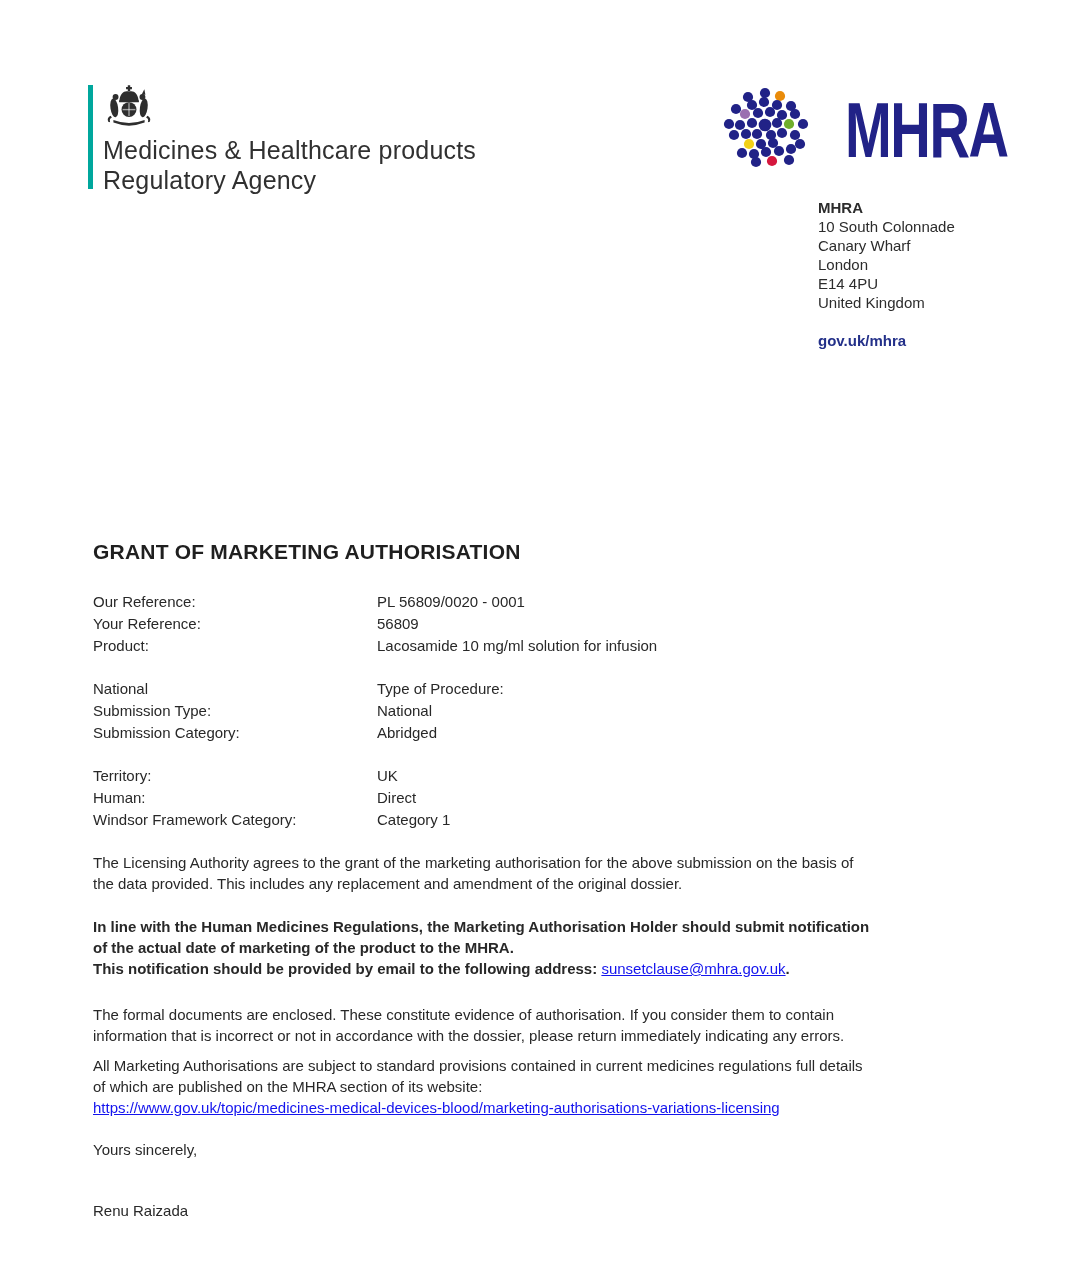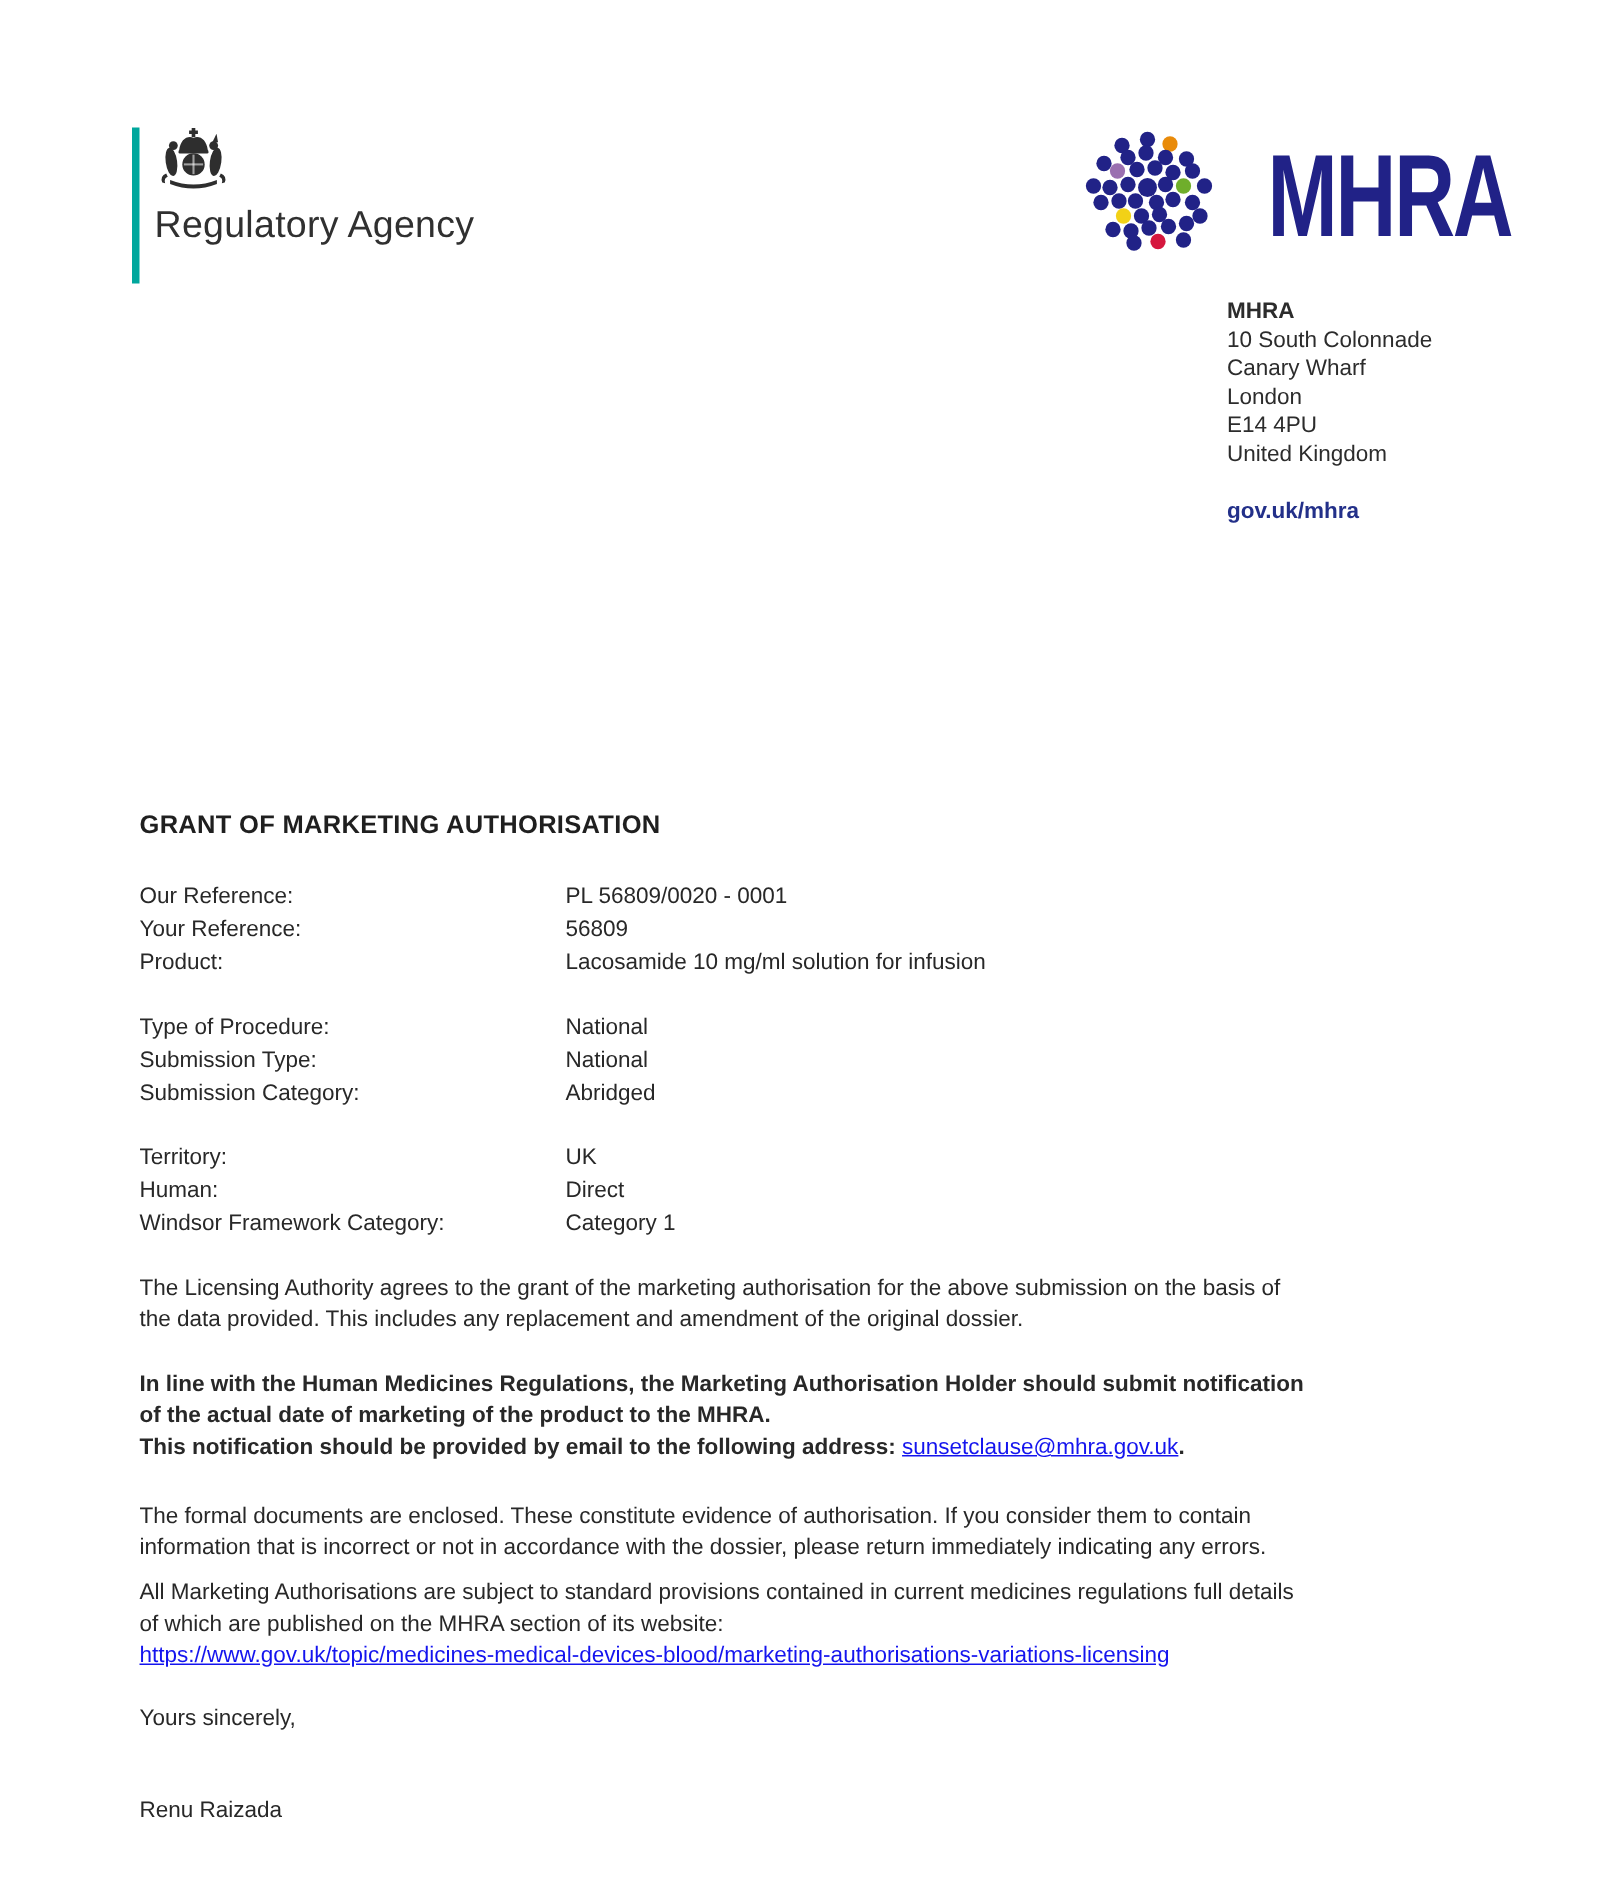--- a/index.html
+++ b/index.html
@@ -29,21 +29,21 @@
   .mhra-wordmark { font-size:78px; font-weight:700; line-height:1; color:var(--navy);
                    letter-spacing:-2px; transform:scaleX(.72); transform-origin:left center; white-space:nowrap; }
 
   
   .address { position:absolute; left:818px; top:198px; font-size:15px; line-height:19px; color:#2c2c2c; }
   .address .addr-name { font-weight:700; }
   .address .site { margin-top:19px; font-weight:700; color:var(--site-link); }
 
   
   .content { position:absolute; left:93px; top:540px; width:895px; font-size:15px; }
-  .heading { font-size:17px; font-weight:700; letter-spacing:.2px; color:#1f1f1f; margin:0 0 27px 0; }
+  .heading { font-size:21px; font-weight:700; letter-spacing:.2px; color:#1f1f1f; margin:0 0 27px 0; }
 
   .ref-group { margin-bottom:21px; }
   .ref-row { display:grid; grid-template-columns:284px 1fr; line-height:22px; }
 
   .para { white-space:pre-line; line-height:21px; }
   .p1 { margin-bottom:22px; }
   .p-bold { font-weight:700; margin-bottom:25px; }
   .p3 { margin-bottom:9px; }
   .p4 { margin-bottom:21px; }
   .closing { margin-bottom:40px; }
@@ -75,20 +75,21 @@
         <path class="ink" d="M44.5,11 l3.2,-6.5 l1.2,6.5 Z"></path>
         <path class="ink" d="M51,35 q5,2 3,7 l-2.2,.5 q1.2,-4 -2,-5 Z"></path>
 
         <circle class="ink" cx="30" cy="28" r="8.6"></circle>
         <rect class="paper" x="29.2" y="20.5" width="1.6" height="15"></rect>
         <rect class="paper" x="22.6" y="27.2" width="14.8" height="1.6"></rect>
 
         <path class="ink" d="M12,40 Q30,47 48,40 L48,43 Q30,50 12,43 Z"></path>
       </svg>
       <div class="gov-logo-text">
+        <div>Medicines &amp; Healthcare products</div>
         <div>Regulatory Agency</div>
       </div>
     </div>
   </div>
 
   <div class="mhra-logo">
     <svg class="mhra-dots" viewBox="0 0 92 95" xmlns="http://www.w3.org/2000/svg">
       <circle class="dot" cx="25" cy="15" r="5.1"></circle>
         <circle class="dot" cx="42" cy="11" r="5.1"></circle>
         <circle class="dot o" cx="57" cy="14" r="5.1"></circle>
@@ -154,22 +155,22 @@
         <span>56809</span>
       </div>
       <div class="ref-row">
         <span>Product:</span>
         <span>Lacosamide 10 mg/ml solution for infusion</span>
       </div>
     </div>
 
     <div class="ref-group">
       <div class="ref-row">
+        <span>National</span>
         <span>Type of Procedure:</span>
-        <span>National</span>
       </div>
       <div class="ref-row">
         <span>Submission Type:</span>
         <span>National</span>
       </div>
       <div class="ref-row">
         <span>Submission Category:</span>
         <span>Abridged</span>
       </div>
     </div>

